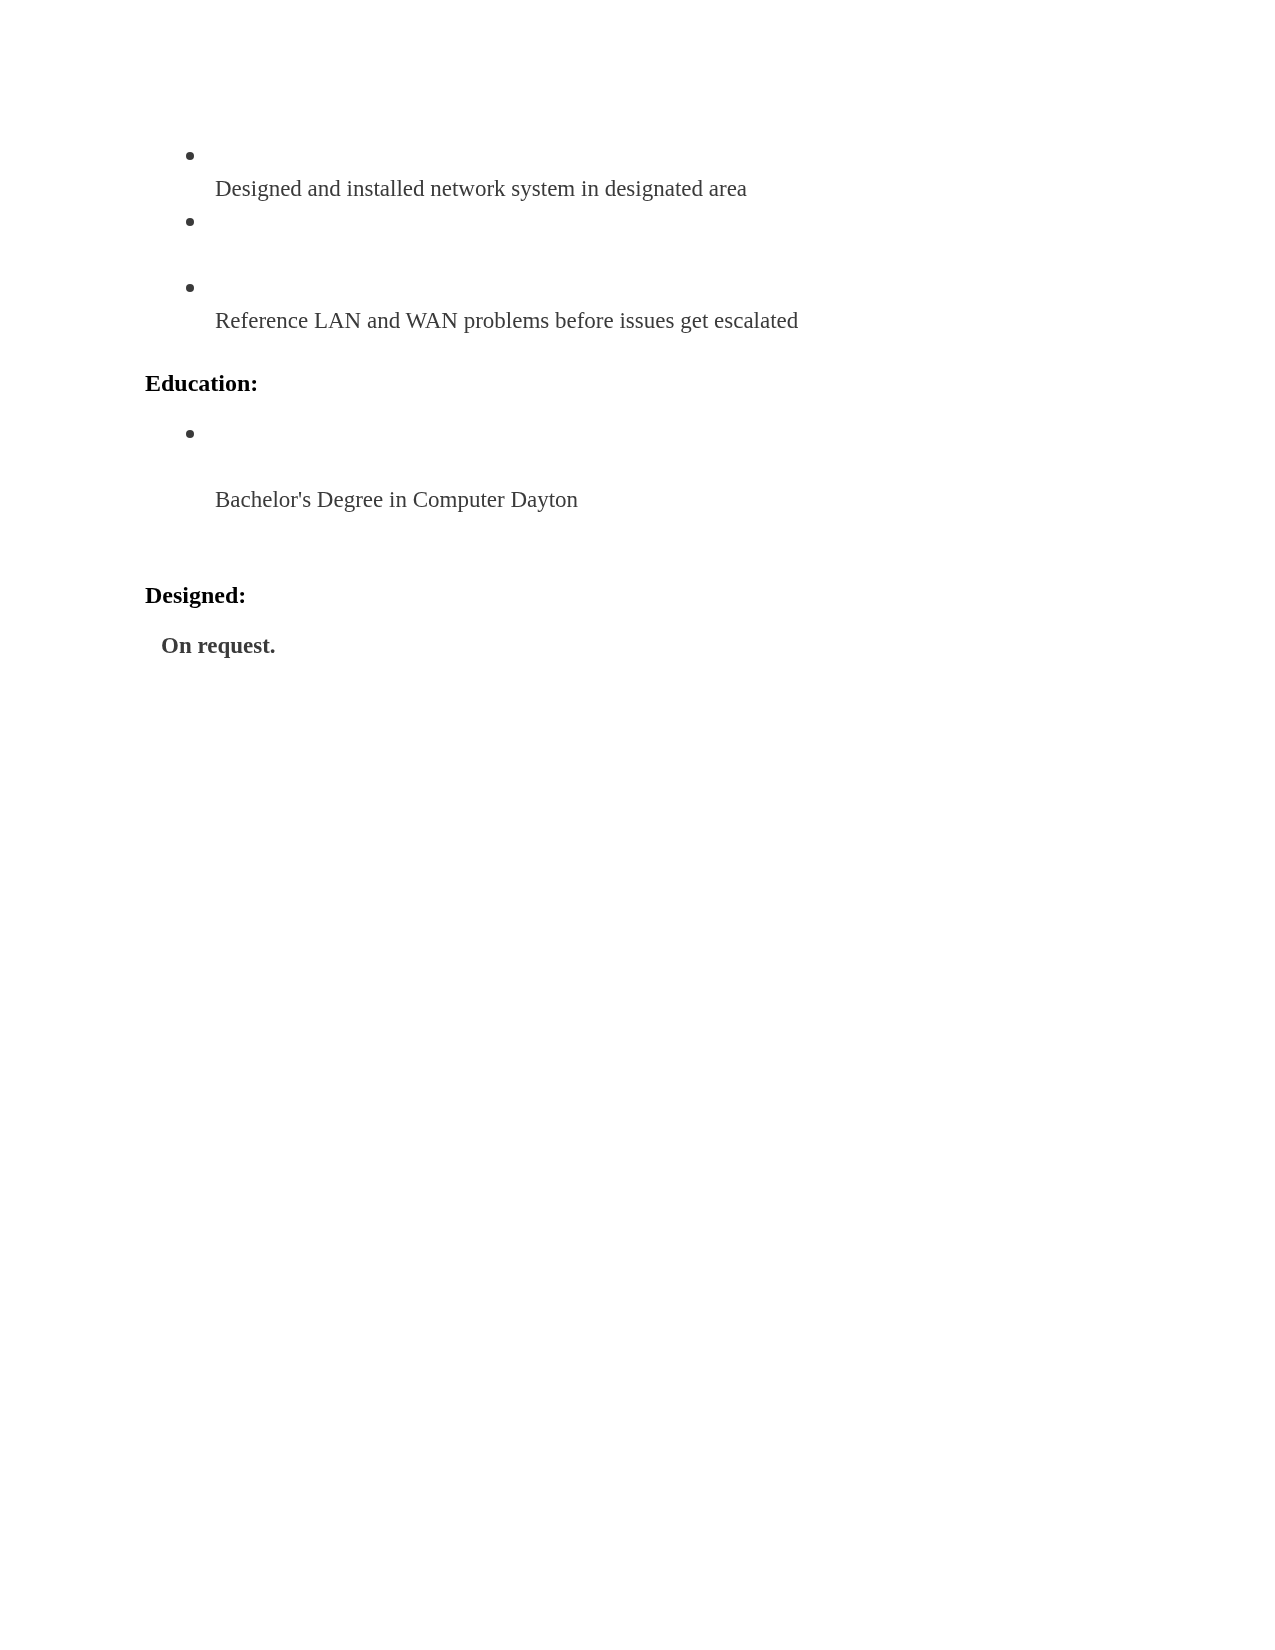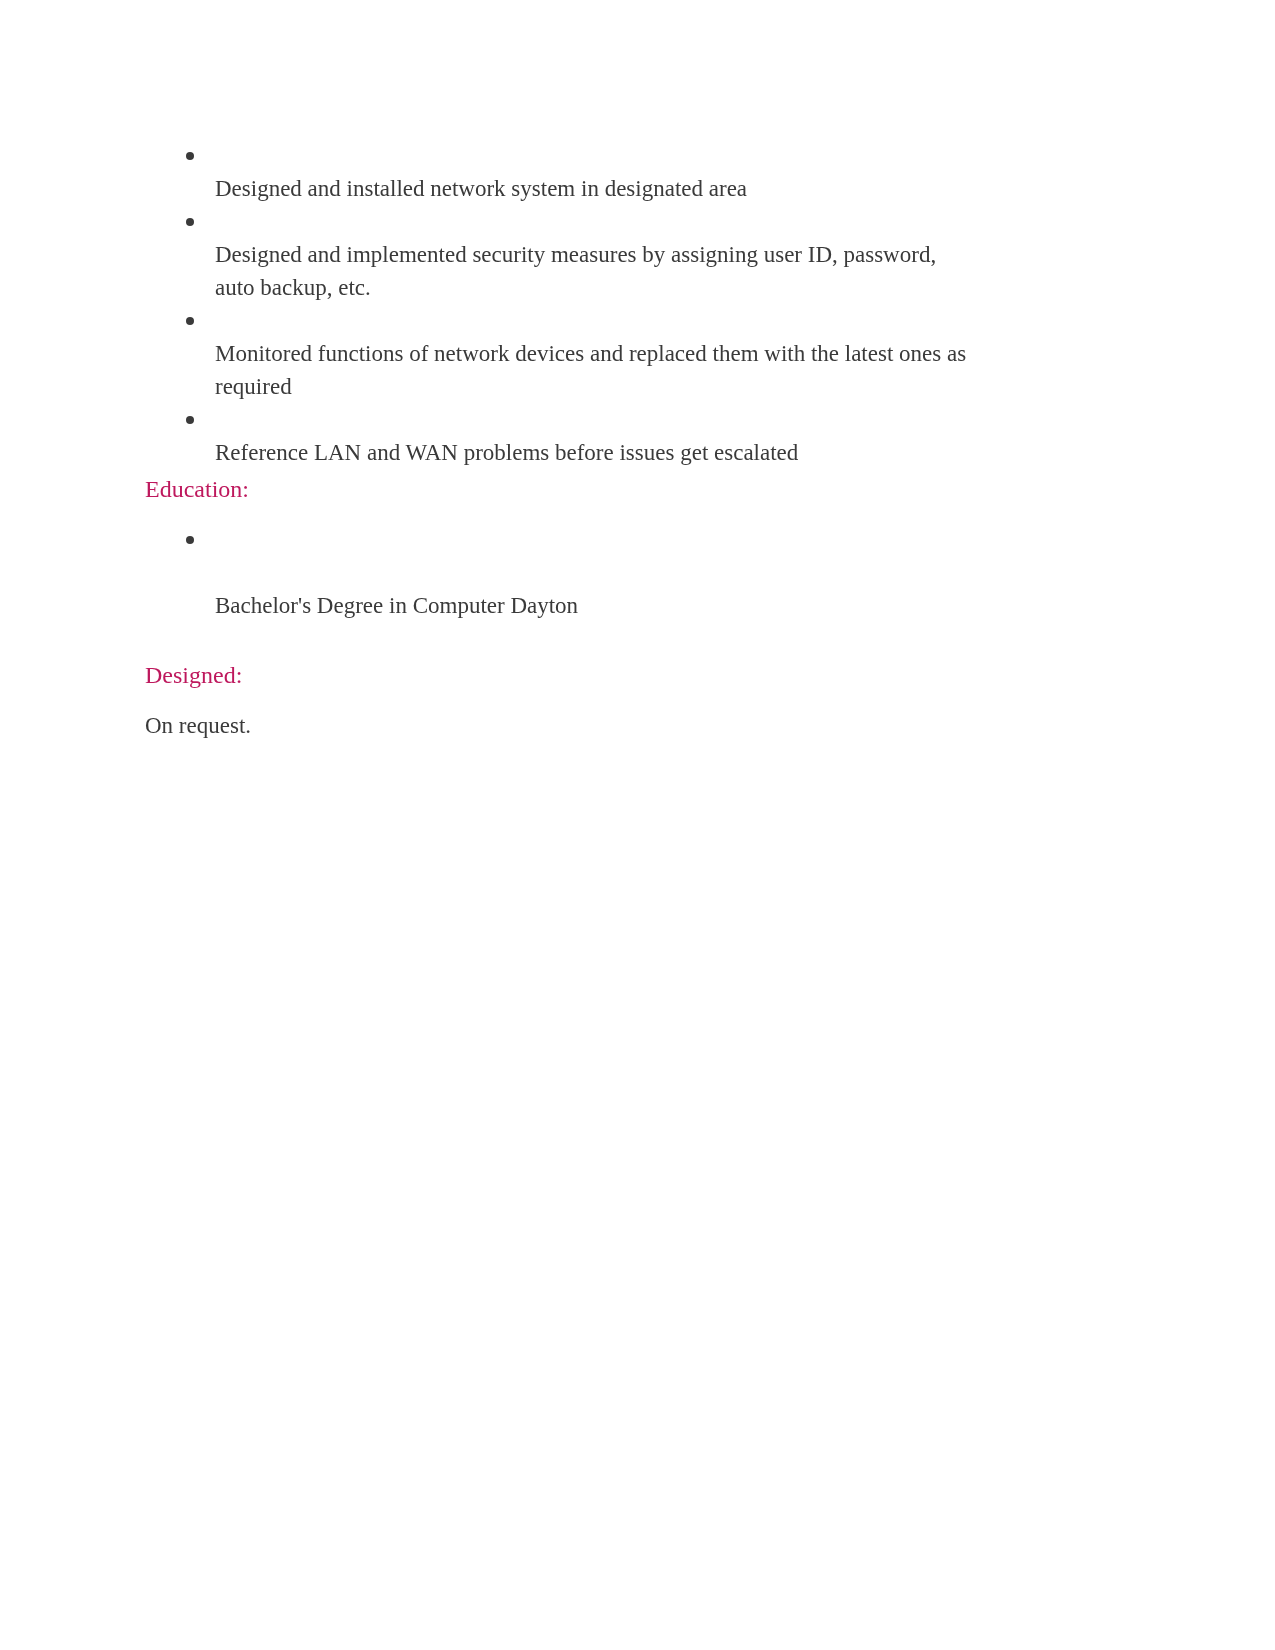--- a/index.html
+++ b/index.html
@@ -39,46 +39,42 @@
   .dot {
     position: absolute;
     left: 41px;
     top: 13px;
     width: 8px;
     height: 8px;
     border-radius: 50%;
     background: #3a3a3a;
   }
   h2.heading {
-    font-weight: normal;
+    font-weight: bold;
     font-size: 24px;
     line-height: 33px;
-    margin: 4px 0 17px 0;
-    color: #be185d;
+    margin: 30px 0 17px 0;
+    color: #000000;
   }
   p.plain {
-    margin: 0;
+    margin: 16px;
+    font-weight: bold;
   }
 </style>
 </head>
 <body>
 
 <div class="page">
 
   <ul class="bullets body-text">
     <li>
       <span class="dot"></span><span>Designed and installed network system in designated area</span>
     </li>
     <li>
-      <span class="dot"></span><span>Designed and implemented security measures by assigning user ID, password,
-auto backup, etc.</span>
-    </li>
-    <li>
-      <span class="dot"></span><span>Monitored functions of network devices and replaced them with the latest ones as
-required</span>
+      <span class="dot"></span>
     </li>
     <li>
       <span class="dot"></span><span>Reference LAN and WAN problems before issues get escalated</span>
     </li>
   </ul>
 
   <h2 class="heading">Education:</h2>
 
   <ul class="bullets body-text">
     <li>

